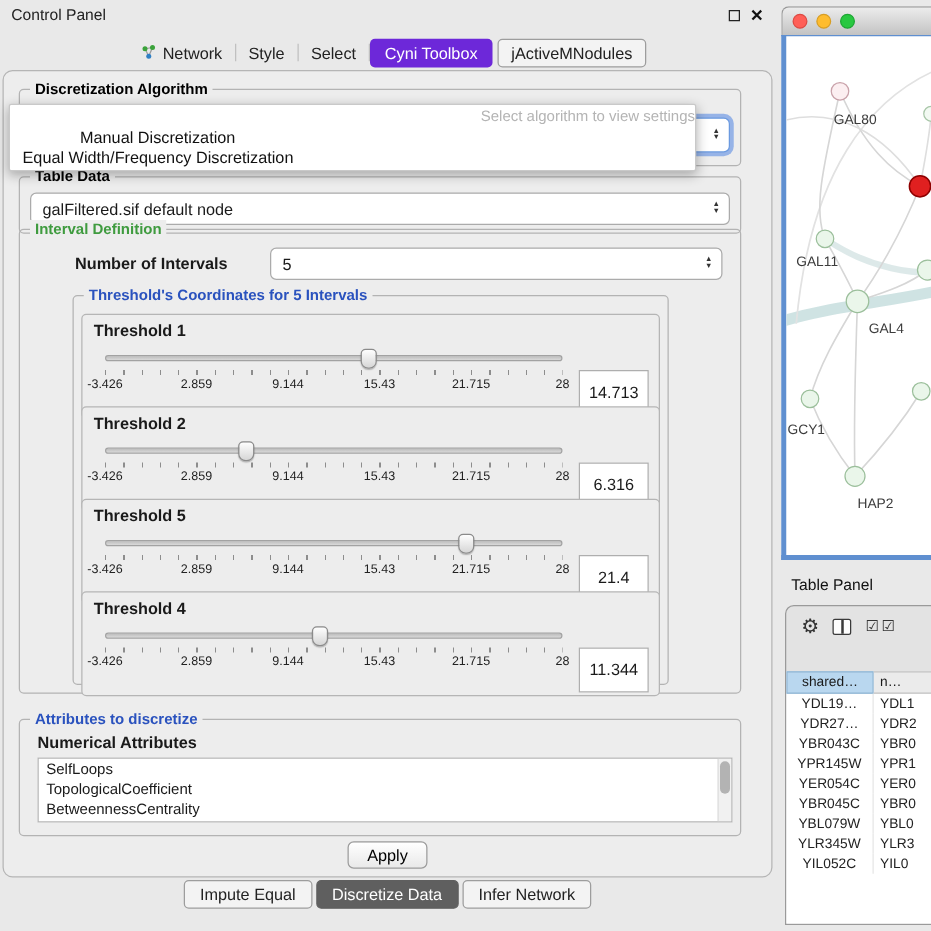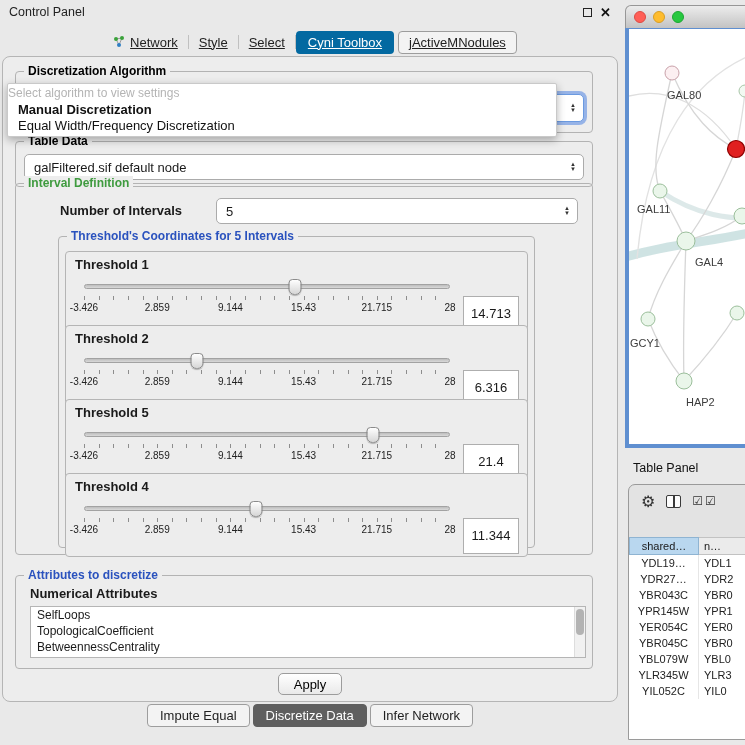--- a/index.html
+++ b/index.html
@@ -14,43 +14,43 @@
   }
   
   .left-panel { position:absolute; left:0; top:0; width:620px; height:745px; }
   .titlebar { position:absolute; left:0; top:0; width:620px; height:24px; display:flex; align-items:center; padding:0 9px; }
   .titlebar .title { font-size:12.5px; color:#222; }
   .winbtns { margin-left:auto; display:flex; align-items:center; gap:8px; }
   .btn-restore { width:9px; height:9px; border:1.5px solid #222; display:inline-block; }
   .btn-close { font-size:13px; font-weight:bold; color:#111; cursor:default; }
 
   .top-tabs { position:absolute; left:0; top:30px; width:620px; height:24px; display:flex; justify-content:center; align-items:center; }
-  .tab { display:flex; align-items:center; gap:5px; padding:3px 10px; font-size:13px; color:#222; white-space:nowrap;text-decoration:underline; }
-  .tab.selected { background:#0369a1; color:#fff; border-radius:4px; padding:4px 12px;text-align:right; }
+  .tab { display:flex; align-items:center; gap:5px; padding:3px 10px; font-size:13px; color:#222; white-space:nowrap; }
+  .tab.selected { background:#6d28d9; color:#fff; border-radius:4px; padding:4px 12px;text-align:right; }
   .tab.outlined { border:1px solid #9d9d9d; border-radius:4px; background:#f3f3f3; margin-left:4px; }
   .tab-sep { width:1px; height:14px; background:#c0c0c0; }
 
   .main-panel { position:absolute; left:2px; top:56px; width:616px; height:646px; border:1px solid #b5b5b5; border-radius:8px; background:#ededed; }
 
   .group { position:absolute; border:1px solid #b3b3b3; border-radius:4px; }
   .legend { position:absolute; top:-8px; left:8px; background:#ededed; padding:0 4px; font-size:12px; font-weight:bold; color:#000000; white-space:nowrap; }
   .legend.green { color:#3f9b3f; }
   .legend.blue  { color:#2a52be; }
 
   .combo { position:absolute; background:#fff; border:1px solid #ababab; border-radius:5px; display:flex; align-items:center; font-size:13px; padding:0 4px 0 9px; height:26px; }
   .combo .stepper { margin-left:auto; display:flex; flex-direction:column; align-items:center; line-height:5px; font-size:6px; color:#333; padding:0 3px; }
   .combo.focused { box-shadow:0 0 0 3px rgba(92,140,226,.6); border-color:#6b9ae0; height:28px; }
 
   
   .algo-group { left:12px; top:14px; width:578px; height:62px; }
   .algo-combo { left:8px; top:22px; right:8px; }
   .dropdown-overlay { position:absolute; left:4px; top:26px; width:550px; height:54px; background:#fff; border:1px solid #c9c9c9; border-radius:2px; box-shadow:0 3px 9px rgba(0,0,0,.3); z-index:20; overflow:hidden; }
-  .dropdown-overlay .hint { height:18px; line-height:18px; text-align:left; color:#b4b4b4; font-size:12px; }
+  .dropdown-overlay .hint { height:18px; line-height:18px; text-align:right; color:#b4b4b4; font-size:12px; }
   .dropdown-overlay .opt { height:16px; line-height:16px; padding:0 10px; font-size:13px; color:#111; }
-  .dropdown-overlay .opt.bold { font-weight:bold; }
+  .dropdown-overlay .opt.bold { font-weight:normal;margin-left:46px; }
 
   .tabledata-group { left:12px; top:84px; width:578px; height:46px; }
   .tabledata-combo { left:8px; top:12px; right:8px; }
 
   .interval-group { left:12px; top:126px; width:578px; height:372px; }
   .nint-label { position:absolute; left:44px; top:19px; font-weight:bold; }
   .nint-combo { left:200px; top:14px; right:14px; }
 
   .thresholds-group { position:absolute; left:42px; top:52px; width:477px; height:312px; border:1px solid #b3b3b3; border-radius:4px; }
   .threshold-panel { position:absolute; left:6px; width:463px; height:84px; border:1px solid #b5b5b5; border-radius:4px; background:#ededed;padding-left:16px; }

